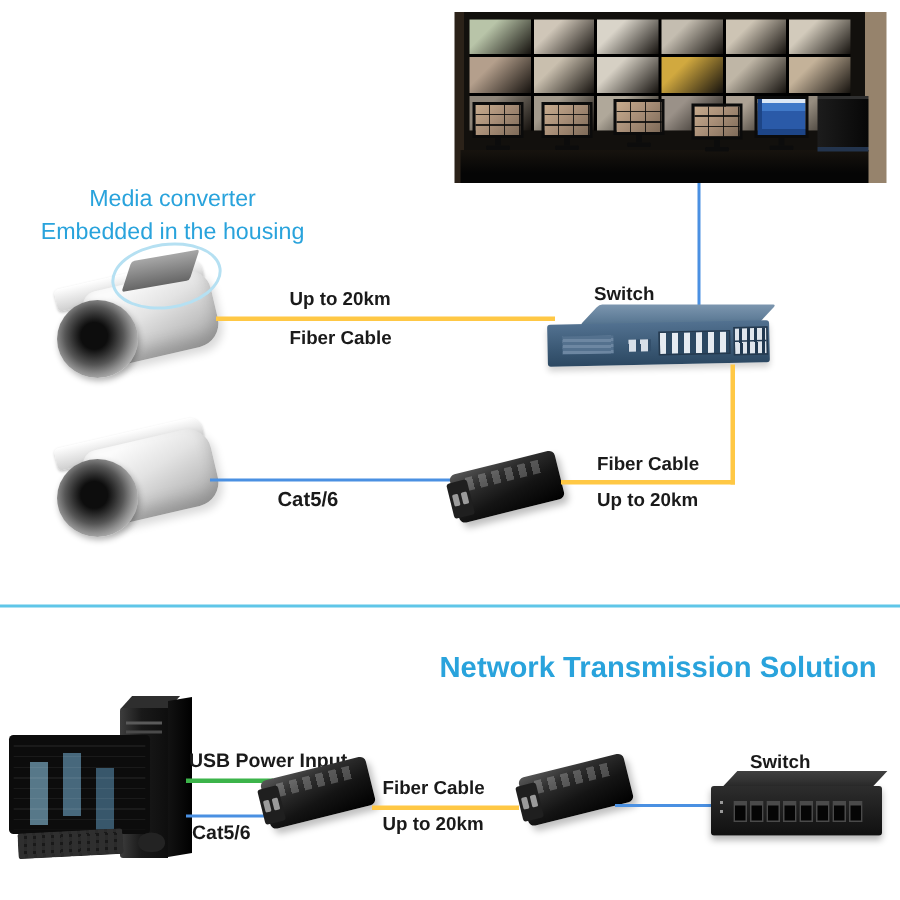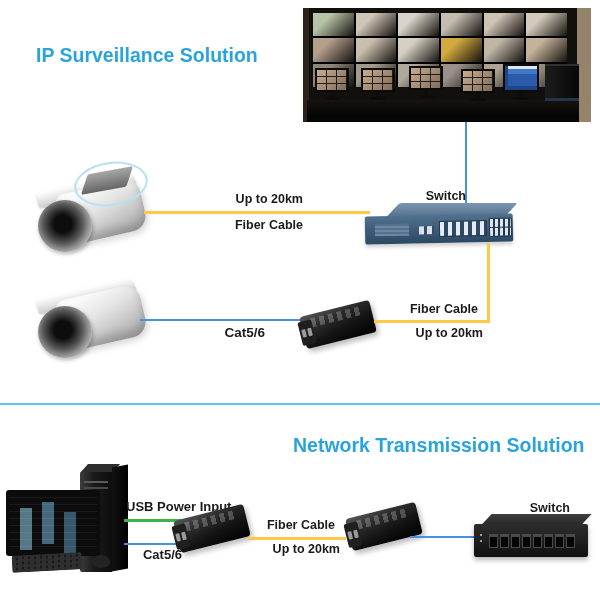--- a/index.html
+++ b/index.html
@@ -3,21 +3,21 @@
 <meta charset="utf-8">
 <style>
   html,body{margin:0;padding:0;background:#fff;}
   .canvas{position:relative;width:600px;height:600px;background:#ffffff;
           font-family:"Liberation Sans",sans-serif;overflow:hidden;}
 
   
   .title{position:absolute;font-weight:bold;font-size:19.5px;color:var(--accent);white-space:nowrap;}
   .cap{position:absolute;font-size:15.5px;color:var(--accent);text-align:center;line-height:22px;}
   .lbl{position:absolute;font-weight:bold;font-size:12.5px;color:var(--label_text);
-       text-align:right;white-space:nowrap;}
+       text-align:left;white-space:nowrap;}
 
   
   .hline,.vline{position:absolute;}
   .fiber{background:var(--fiber);}
   .eth{background:var(--ethernet);}
   .usb{background:var(--usb);}
   .divider{position:absolute;left:0;top:403px;width:600px;height:2px;background:var(--divider);}
 
   
   .video-wall{position:absolute;left:303px;top:8px;width:288px;height:114px;
@@ -124,21 +124,20 @@
      background-image:repeating-linear-gradient(90deg,#2f2f2f 0 4px,transparent 4px 6px),
                       repeating-linear-gradient(0deg,#2a2a2a 0 3px,transparent 3px 5px);}
   .mouse{position:absolute;left:90px;top:93px;width:18px;height:13px;background:#232323;
      border-radius:50% 50% 45% 45%;}
 </style>
 </head>
 <body>
 
 <div class="canvas">
 
-  <div class="title" style="left:36px;top:44px;">IP Surveillance Solution</div>
 
   <div class="video-wall">
     <div class="vw-grid">
         <i style="background: linear-gradient(135deg, rgb(184, 196, 168) 30%, rgba(60, 50, 40, 0.35));"></i>
         <i style="background: linear-gradient(135deg, rgb(207, 198, 184) 30%, rgba(60, 50, 40, 0.35));"></i>
         <i style="background: linear-gradient(135deg, rgb(217, 212, 201) 30%, rgba(60, 50, 40, 0.35));"></i>
         <i style="background: linear-gradient(135deg, rgb(196, 189, 176) 30%, rgba(60, 50, 40, 0.35));"></i>
         <i style="background: linear-gradient(135deg, rgb(205, 196, 180) 30%, rgba(60, 50, 40, 0.35));"></i>
         <i style="background: linear-gradient(135deg, rgb(210, 202, 187) 30%, rgba(60, 50, 40, 0.35));"></i>
         <i style="background: linear-gradient(135deg, rgb(180, 159, 140) 30%, rgba(60, 50, 40, 0.35));"></i>
@@ -189,20 +188,24 @@
   <div class="rack-switch">
     <div class="rack-top"></div>
     <div class="rack-front">
       <div class="rack-plate"></div>
       <div class="rack-mini"></div>
       <div class="rack-sfp"></div>
       <div class="rack-rj"></div>
     </div>
   </div>
 
+  <div class="cap" style="left:15px;top:122px;width:200px;">
+    <span>Media converter</span><br>
+    <span>Embedded in the housing</span>
+  </div>
 
   <div class="camera" style="left:36px;top:170px;">
     <div class="cam-hood"></div>
     <div class="cam-body"></div>
     <div class="cam-module"></div>
     <div class="cam-highlight"></div>
     <div class="cam-lens"></div>
   </div>
 
   <div class="hline fiber" style="left:144px;top:211px;width:226px;height:3px;"></div>

